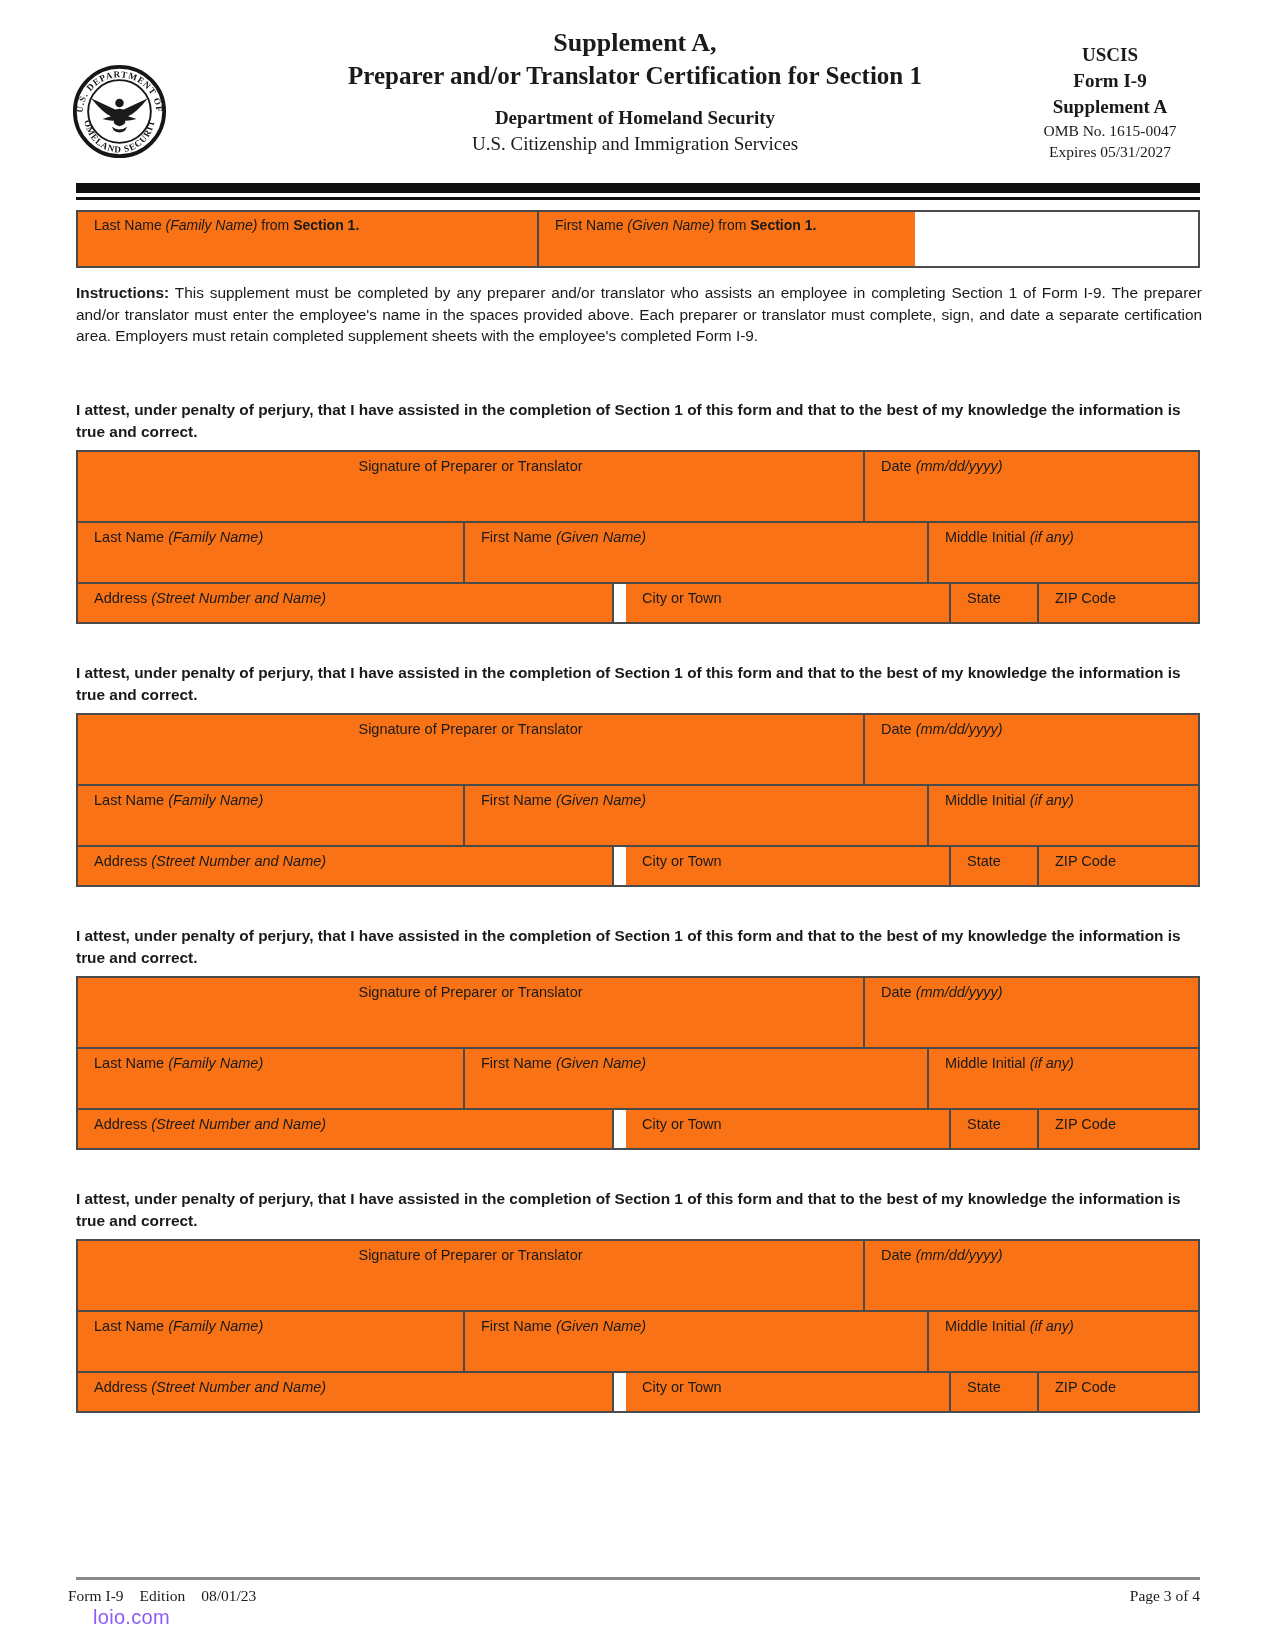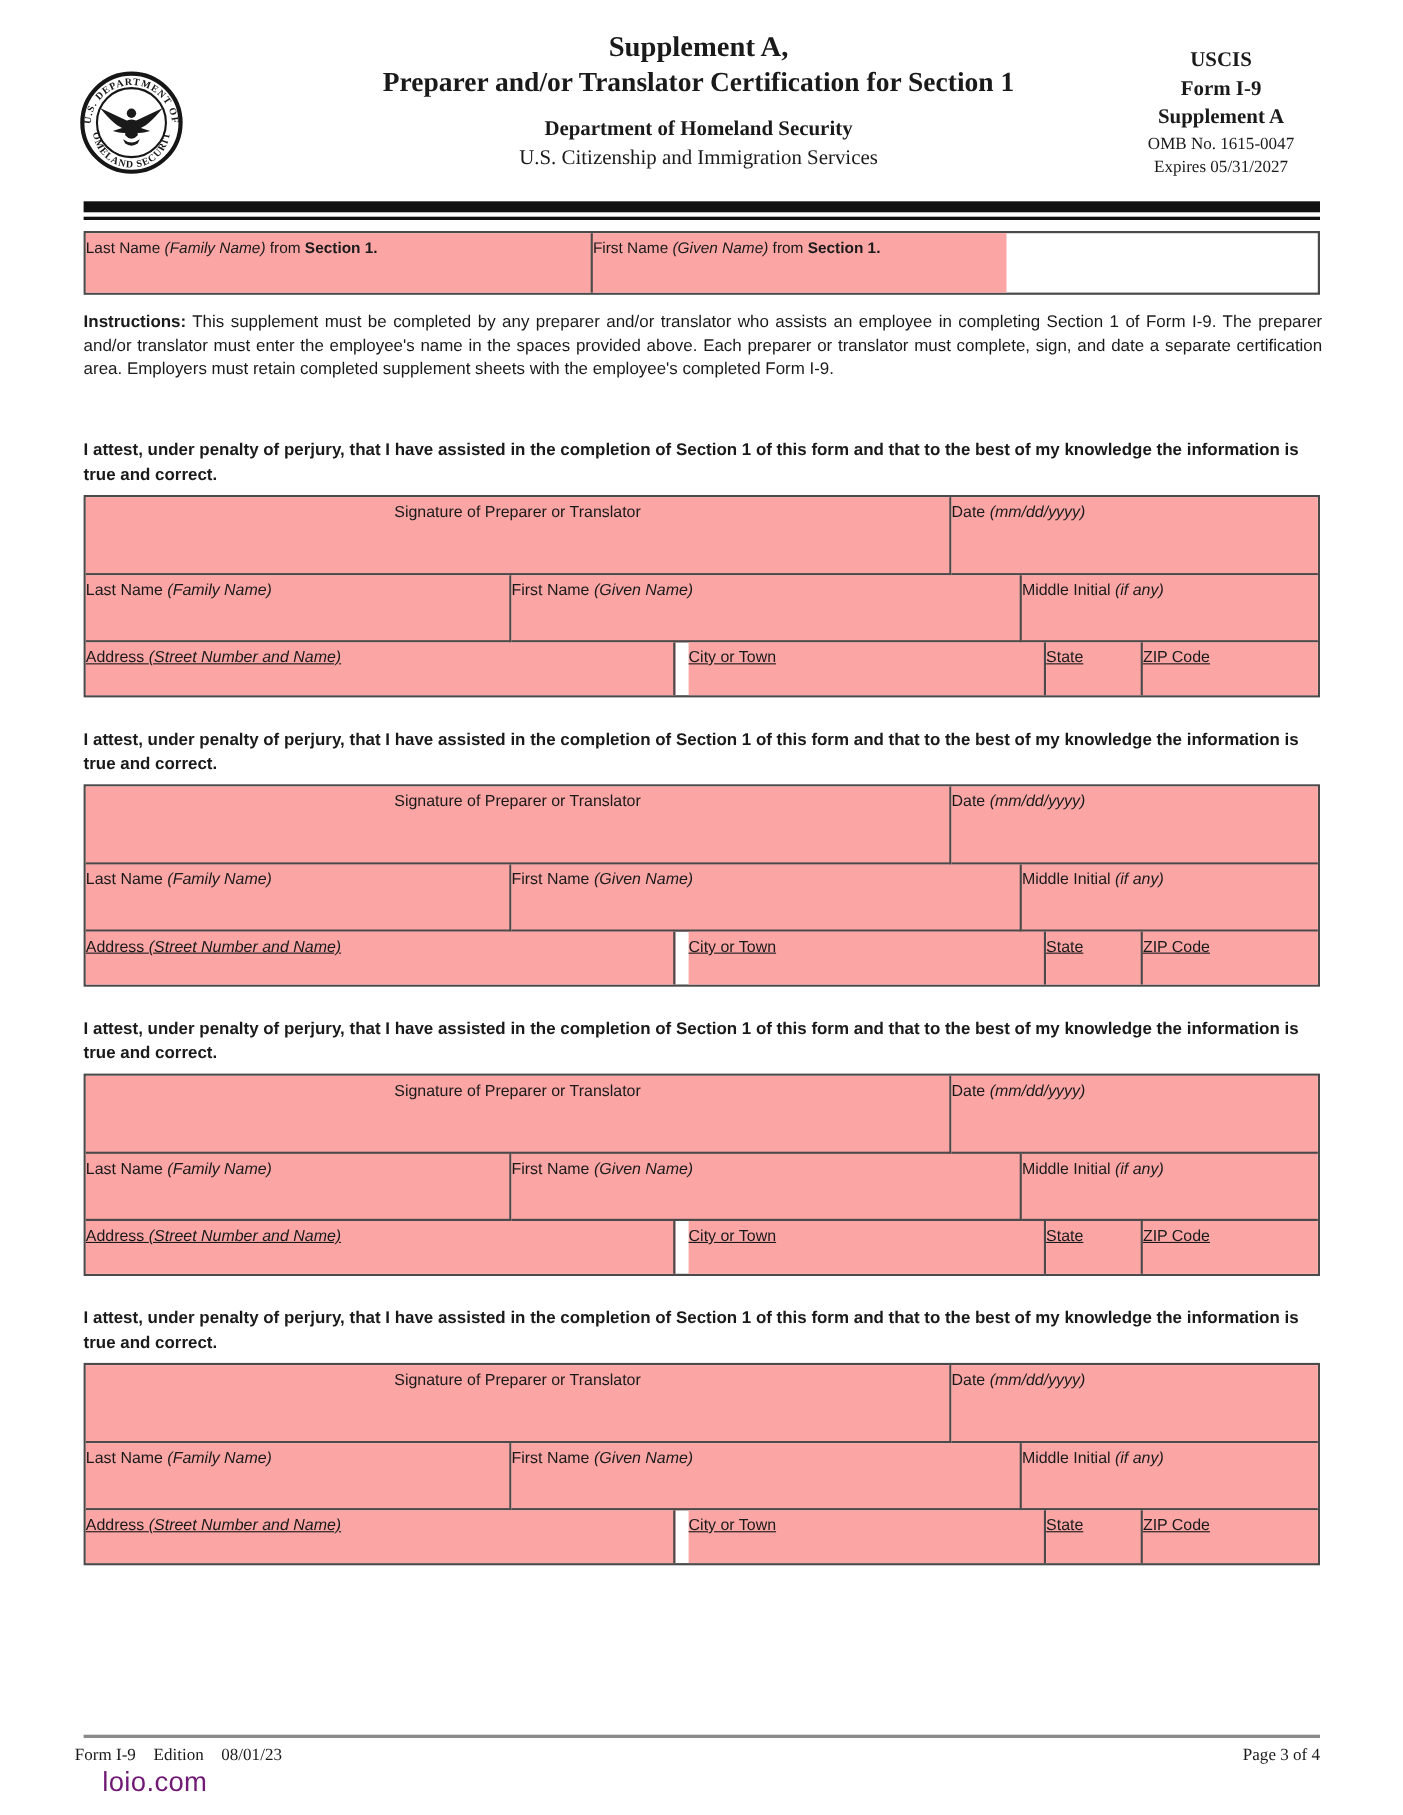--- a/index.html
+++ b/index.html
@@ -20,43 +20,43 @@
   .formref .small{font-size:15.5px;line-height:21px;}
 
   
   .bar1{left:76px;top:183px;width:1124px;height:10px;background:#101010;}
   .bar2{left:76px;top:197px;width:1124px;height:3px;background:#101010;}
 
   
   .ftable{left:76px;width:1124px;border:2px solid var(--bd);box-sizing:border-box;background:#fff;}
   .frow{display:flex;}
   .cell{box-sizing:border-box;border-right:2px solid var(--bd);border-bottom:2px solid var(--bd);
-        padding:5px 0;font-size:14.5px;line-height:1.25;background:#fca5a5;}
+        padding:5px 16px;font-size:14.5px;line-height:1.25;background:#f97316;}
   .frow .cell:last-child{border-right:none;}
   .frow:last-child .cell{border-bottom:none;}
   .h-emp{height:54px;}
-  .h1{height:71px;} .h2{height:61px;} .h3{height:48px;text-decoration:underline;}
+  .h1{height:71px;} .h2{height:61px;} .h3{height:38px;}
   .w-e1{width:461px;} .w-e2{width:376px;} .w-e3{flex:1;}
   .w-sig{width:787px;text-align:center;} .w-date{flex:1;}
   .w-ln{width:387px;} .w-fn{width:464px;} .w-mi{flex:1;}
   .w-ad{width:536px;} .w-ct{width:325px;margin-left:12px;} .w-st{width:88px;} .w-zip{flex:1;}
   .emp-cell{font-size:14px;}
 
   
   .instructions{left:76px;top:282px;width:1126px;font-size:15.4px;line-height:21.6px;text-align:justify;}
   .att{left:76px;width:1126px;font-weight:bold;font-size:15.4px;line-height:22px;}
   .att1{top:399px;} .att2{top:662px;} .att3{top:925px;} .att4{top:1188px;}
   .ct1{top:450px;} .ct2{top:713px;} .ct3{top:976px;} .ct4{top:1239px;}
 
   
   .rule{left:76px;top:1577px;width:1124px;height:3px;background:#8a8a8a;}
   .footl{left:68px;top:1587px;font-family:"Liberation Serif",serif;font-size:15.5px;}
   .footl .gap{margin-right:16px;}
   .footr{right:75px;top:1587px;font-family:"Liberation Serif",serif;font-size:15.5px;}
-  .brand{left:93px;top:1606px;font-size:25px;color:#701a75;letter-spacing:0.3px;text-align:right;}
+  .brand{left:93px;top:1606px;font-size:20px;color:#8b5cf6;letter-spacing:0.3px;text-align:right;}
   i{font-style:italic;} b{font-weight:bold;}
 </style>
 </head>
 <body>
 
 <div class="page">
 
   <svg class="abs seal" viewBox="0 0 100 100">
     <circle cx="50" cy="50" r="47" fill="#ffffff" stroke="#161616" stroke-width="4"></circle>
     <circle cx="50" cy="50" r="33" fill="#ffffff" stroke="#161616" stroke-width="2"></circle>

